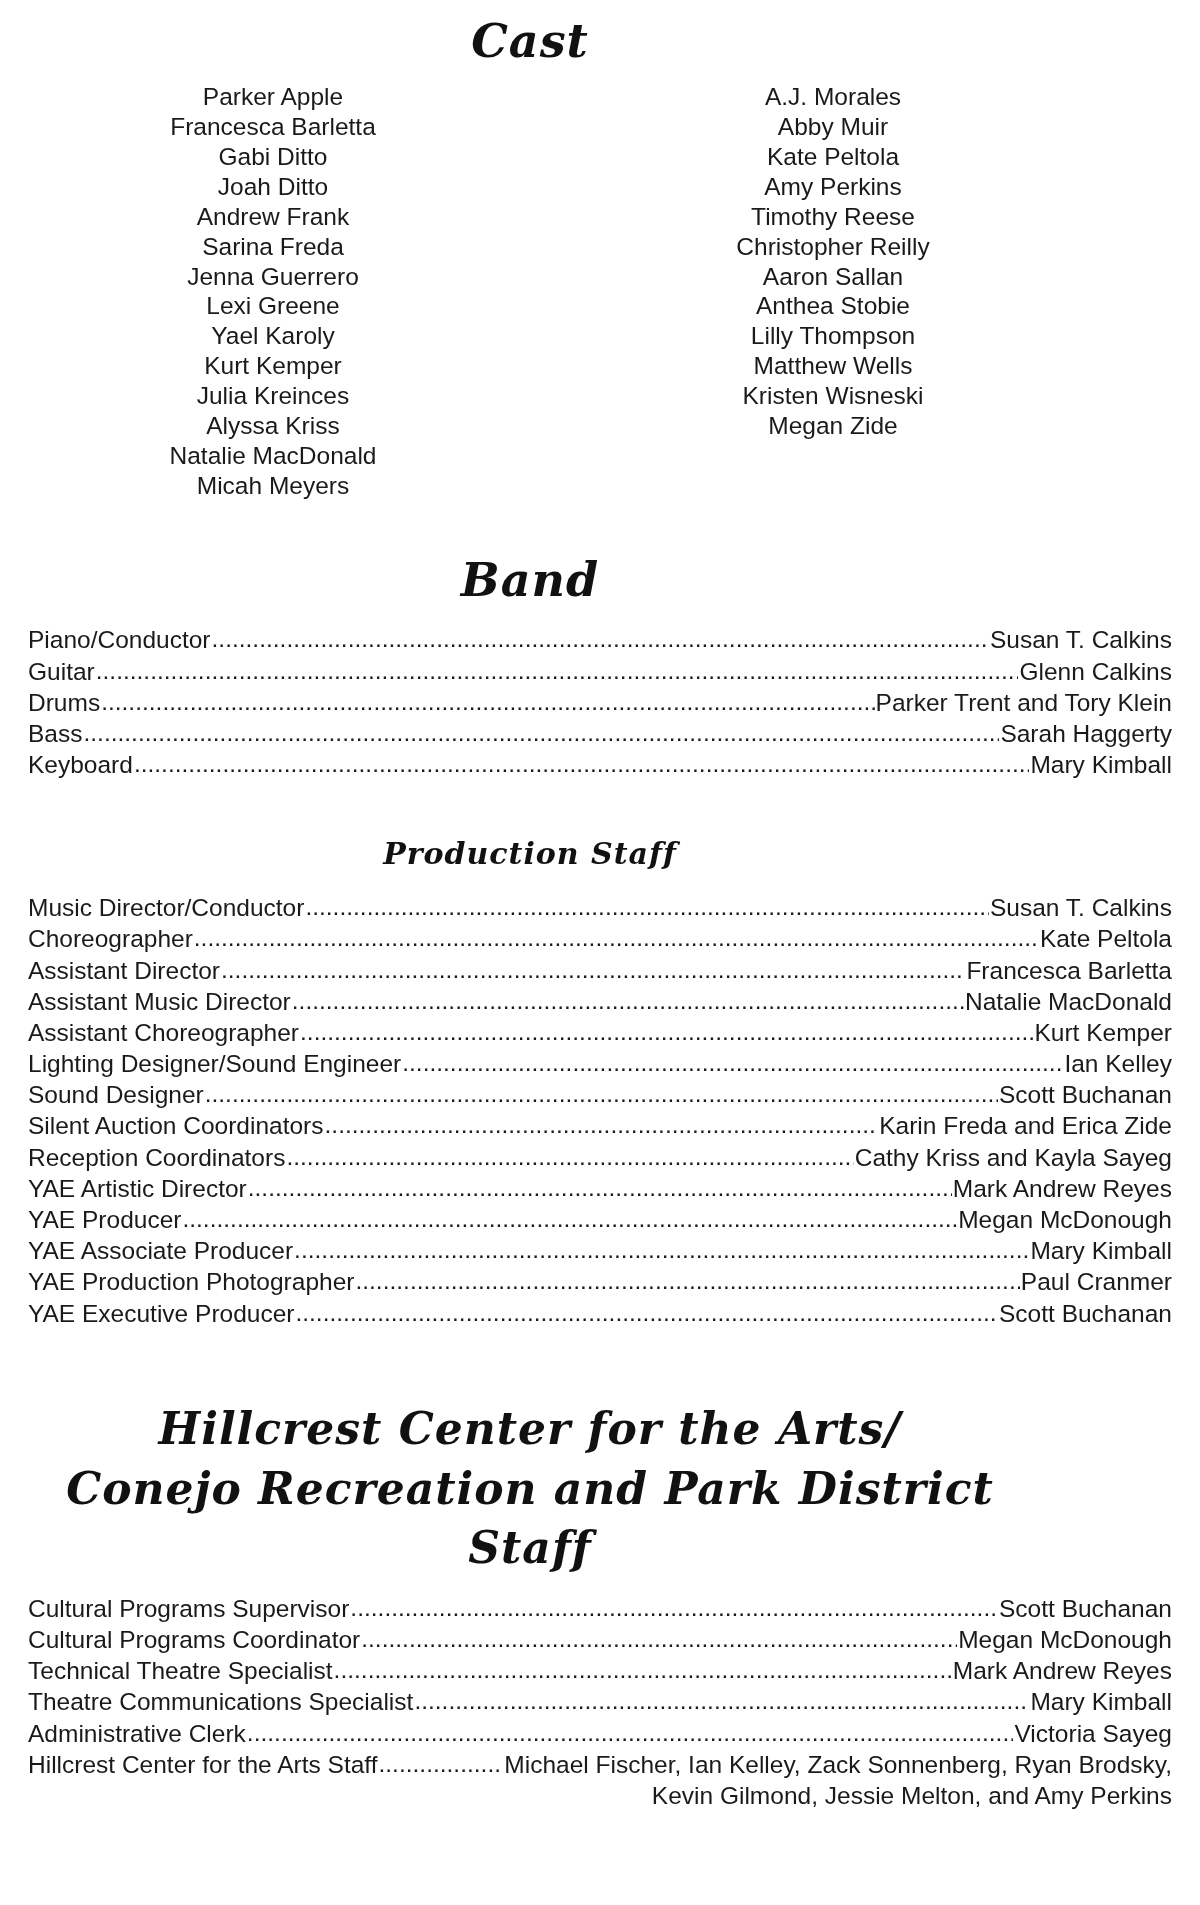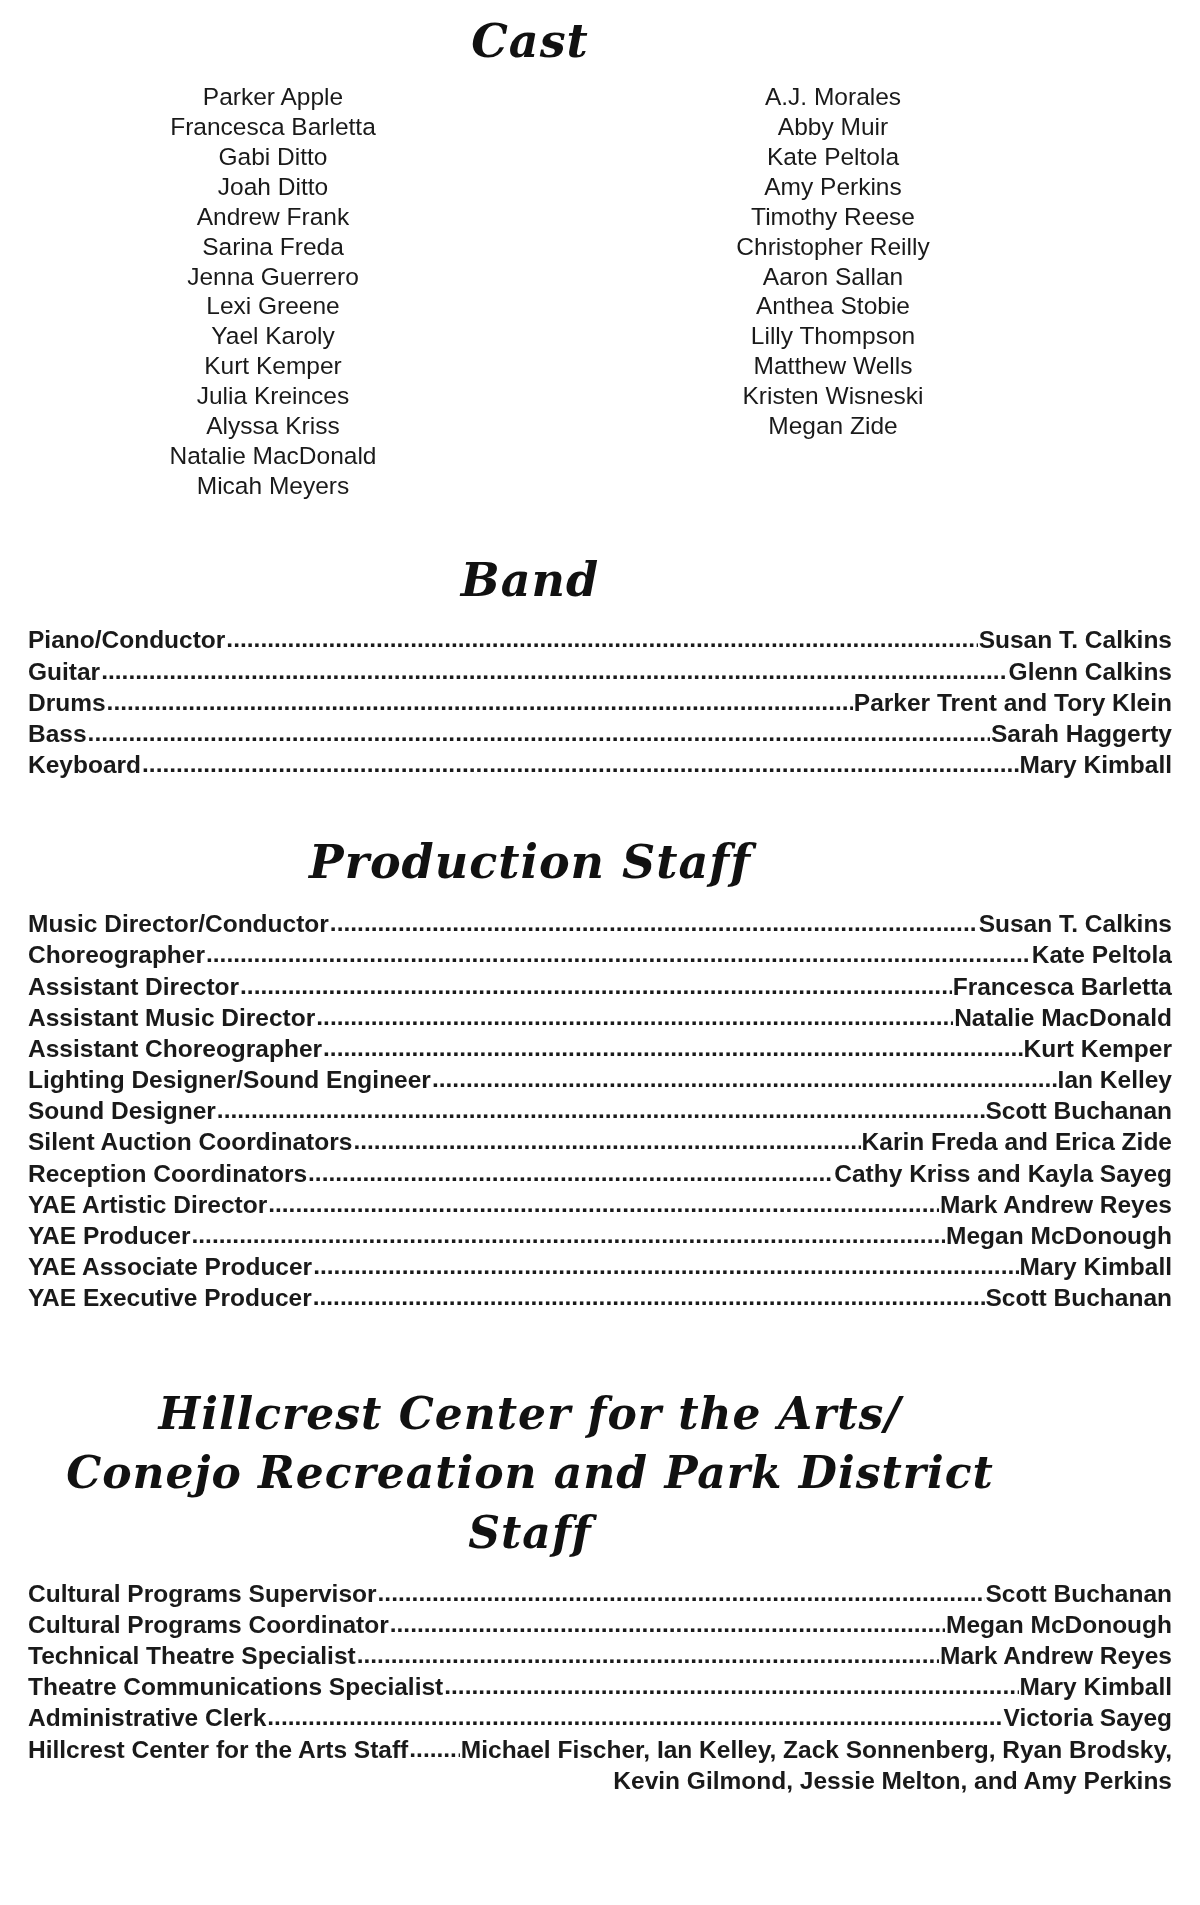--- a/index.html
+++ b/index.html
@@ -32,21 +32,21 @@
     font-size: 46px;
     line-height: 1.0;
     margin: 8px 0 18px 0;
   }
   .h-band {
     font-size: 46px;
     line-height: 1.0;
     margin: 56px 0 22px 0;
   }
   .h-prod {
-    font-size: 46px;
+    font-size: 30px;
     line-height: 1.0;
     margin: 58px 0 24px 0;
   }
   .h-hillcrest {
     font-size: 44px;
     line-height: 1.35;
     margin: 70px 0 16px 0;
   }
 
   
@@ -65,21 +65,20 @@
     font-size: 24.5px;
     line-height: 1.14;
     padding: 1px 0;
     white-space: nowrap;
   }
 
   
   .credits {
     margin: 0 auto;
     width: 1144px;
-    font-weight: bold;
   }
   .credit-row {
     display: flex;
     align-items: baseline;
     font-size: 24.5px;
     line-height: 1.15;
     padding: 1.5px 0;
     white-space: nowrap;
   }
   .credit-role {
@@ -243,20 +242,25 @@
       <span class="credit-role">YAE Producer</span>
       <span class="credit-dots"></span>
       <span class="credit-name">Megan McDonough</span>
     </div>
     <div class="credit-row">
       <span class="credit-role">YAE Associate Producer</span>
       <span class="credit-dots"></span>
       <span class="credit-name">Mary Kimball</span>
     </div>
     <div class="credit-row">
+      <span class="credit-role">YAE Production Photographer</span>
+      <span class="credit-dots"></span>
+      <span class="credit-name">Paul Cranmer</span>
+    </div>
+    <div class="credit-row">
       <span class="credit-role">YAE Executive Producer</span>
       <span class="credit-dots"></span>
       <span class="credit-name">Scott Buchanan</span>
     </div>
   </div>
 
   <div class="script-heading h-hillcrest">
     <div>Hillcrest Center for the Arts/</div>
     <div>Conejo Recreation and Park District Staff</div>
   </div>

